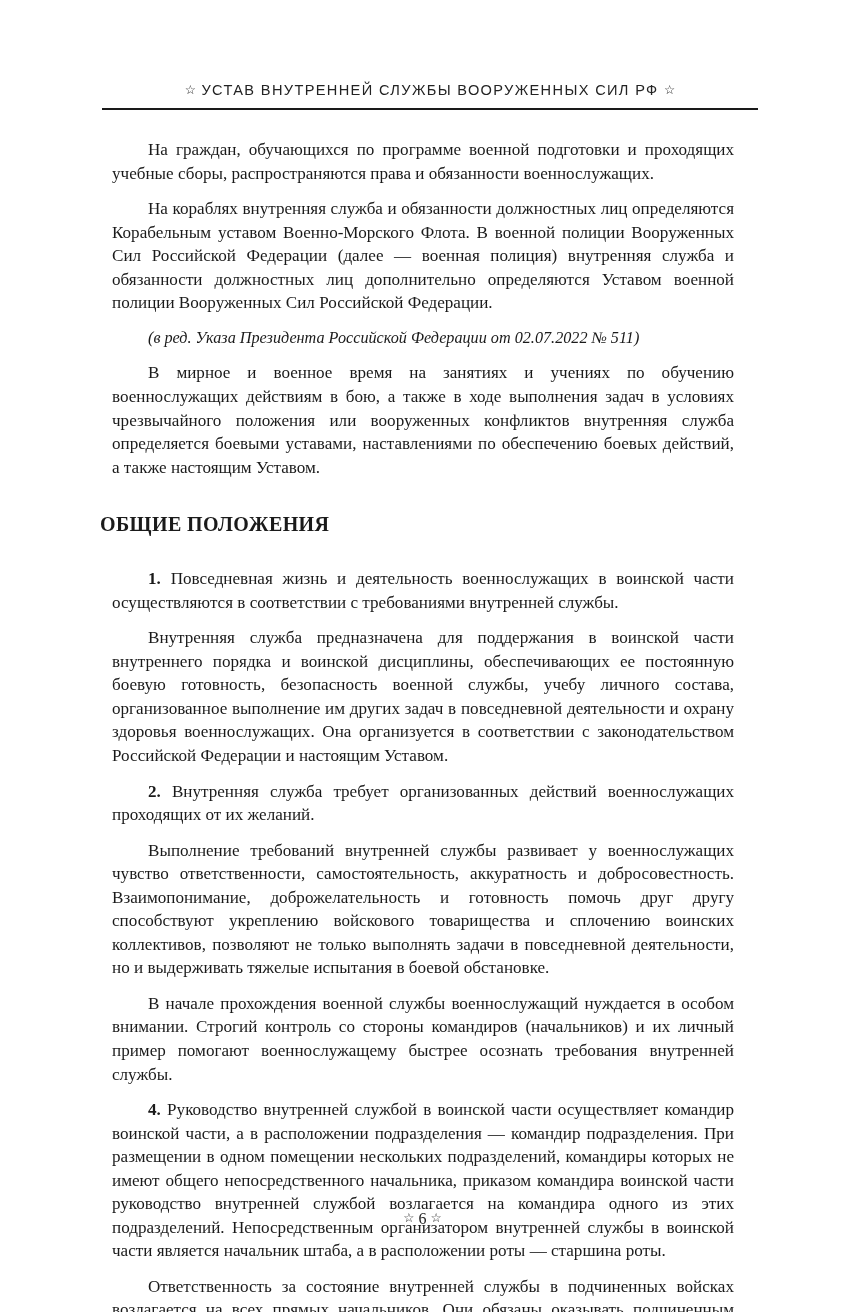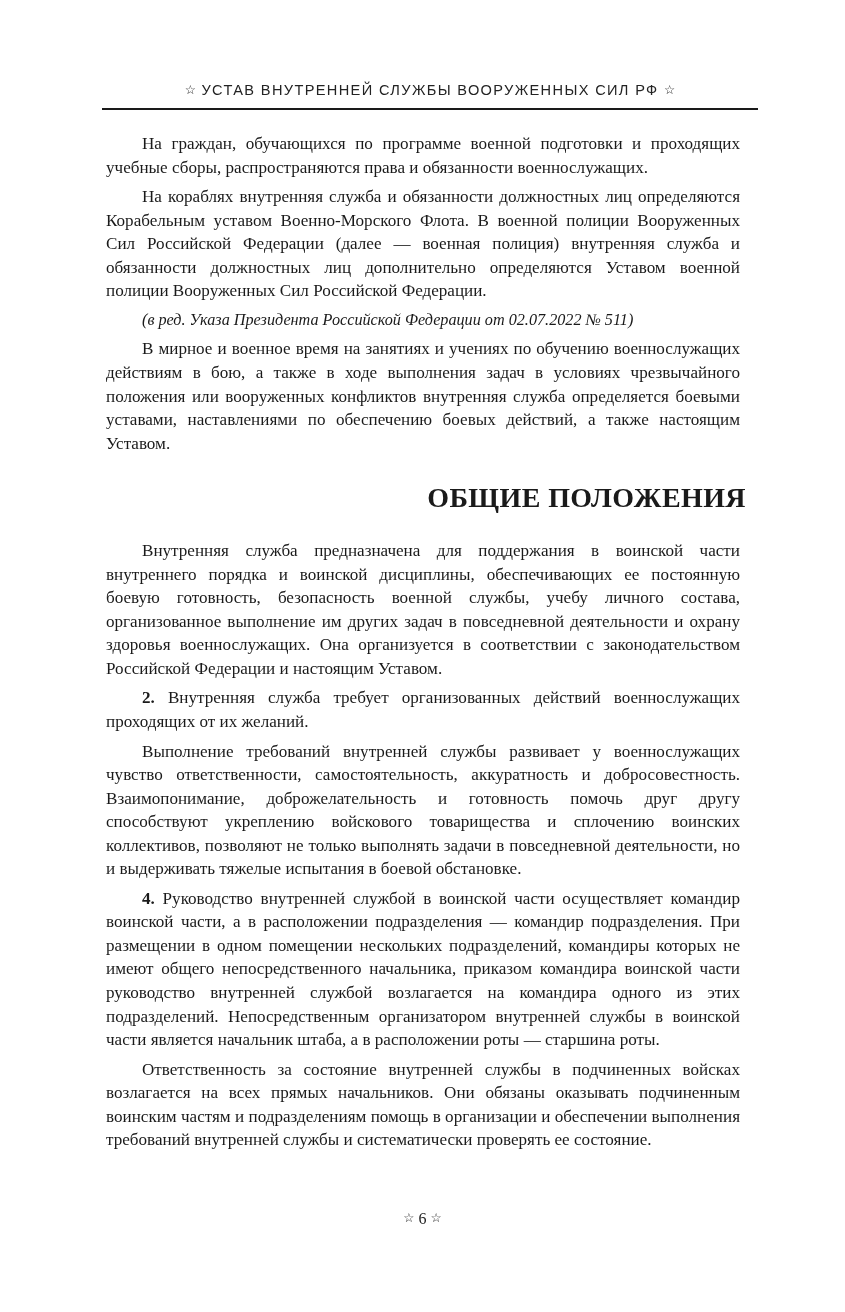--- a/index.html
+++ b/index.html
@@ -55,21 +55,21 @@
 
   
   .column {
     position: absolute;
     left: 100px;
     top: 126px;
     width: 646px;
   }
 
   p {
-    margin: 6px;
+    margin: 12px;
     font-size: 17.1px;
     line-height: 23.55px;
     text-align: justify;
     text-align-last: left;
     text-indent: 36px;
     -webkit-hyphens: none;
     hyphens: none;
     word-spacing: 0px;
   }
 
@@ -82,23 +82,23 @@
     text-align: left;
   }
 
   .num {
     font-weight: bold;
   }
 
   
   h2.section-title {
     margin: 0;
-    font-size: 28px;
+    font-size: 20px;
     font-weight: bold;
-    text-align: right;
+    text-align: left;
     letter-spacing: 0.4px;
     line-height: 1;
   }
 
   .sp-before-heading { height: 23px; }
   .sp-after-heading  { height: 21px; }
 
   
   .folio {
     position: absolute;
@@ -132,28 +132,30 @@
     <p>На кораблях внутренняя служба и обязанности должностных лиц определяются Корабельным уставом Военно-Морского Флота. В военной полиции Вооруженных Сил Российской Федерации (далее — военная полиция) внутренняя служба и обязанности должностных лиц дополнительно определяются Уставом военной полиции Вооруженных Сил Российской Федерации.</p>
 
     <p class="note">(в ред. Указа Президента Российской Федерации от 02.07.2022 № 511)</p>
 
     <p>В мирное и военное время на занятиях и учениях по обучению военнослужащих действиям в бою, а также в ходе выполнения задач в условиях чрезвычайного положения или вооруженных конфликтов внутренняя служба определяется боевыми уставами, наставлениями по обеспечению боевых действий, а также настоящим Уставом.</p>
 
     <div class="sp-before-heading"></div>
     <h2 class="section-title">ОБЩИЕ ПОЛОЖЕНИЯ</h2>
     <div class="sp-after-heading"></div>
 
+    <p><span class="num">1.</span><span> Повседневная жизнь и деятельность военнослужащих в воинской части осуществляются в соответствии с требованиями внутренней службы.</span></p>
 
     <p>Внутренняя служба предназначена для поддержания в воинской части внутреннего порядка и воинской дисциплины, обеспечивающих ее постоянную боевую готовность, безопасность военной службы, учебу личного состава, организованное выполнение им других задач в повседневной деятельности и охрану здоровья военнослужащих. Она организуется в соответствии с законодательством Российской Федерации и настоящим Уставом.</p>
 
     <p><span class="num">2.</span><span> Внутренняя служба требует организованных действий военнослужащих проходящих от их желаний.</span></p>
 
     <p>Выполнение требований внутренней службы развивает у военнослужащих чувство ответственности, самостоятельность, аккуратность и добросовестность. Взаимопонимание, доброжелательность и готовность помочь друг другу способствуют укреплению войскового товарищества и сплочению воинских коллективов, позволяют не только выполнять задачи в повседневной деятельности, но и выдерживать тяжелые испытания в боевой обстановке.</p>
 
 
+    <p>В начале прохождения военной службы военнослужащий нуждается в особом внимании. Строгий контроль со стороны командиров (начальников) и их личный пример помогают военнослужащему быстрее осознать требования внутренней службы.</p>
 
     <p><span class="num">4.</span><span> Руководство внутренней службой в воинской части осуществляет командир воинской части, а в расположении подразделения — командир подразделения. При размещении в одном помещении нескольких подразделений, командиры которых не имеют общего непосредственного начальника, приказом командира воинской части руководство внутренней службой возлагается на командира одного из этих подразделений. Непосредственным организатором внутренней службы в воинской части является начальник штаба, а в расположении роты — старшина роты.</span></p>
 
     <p>Ответственность за состояние внутренней службы в подчиненных войсках возлагается на всех прямых начальников. Они обязаны оказывать подчиненным воинским частям и подразделениям помощь в организации и обеспечении выполнения требований внутренней службы и систематически проверять ее состояние.</p>
 
   </div>
 
   <div class="folio">
     <span class="star">☆</span><span class="num-txt">6</span><span class="star">☆</span>
   </div>

